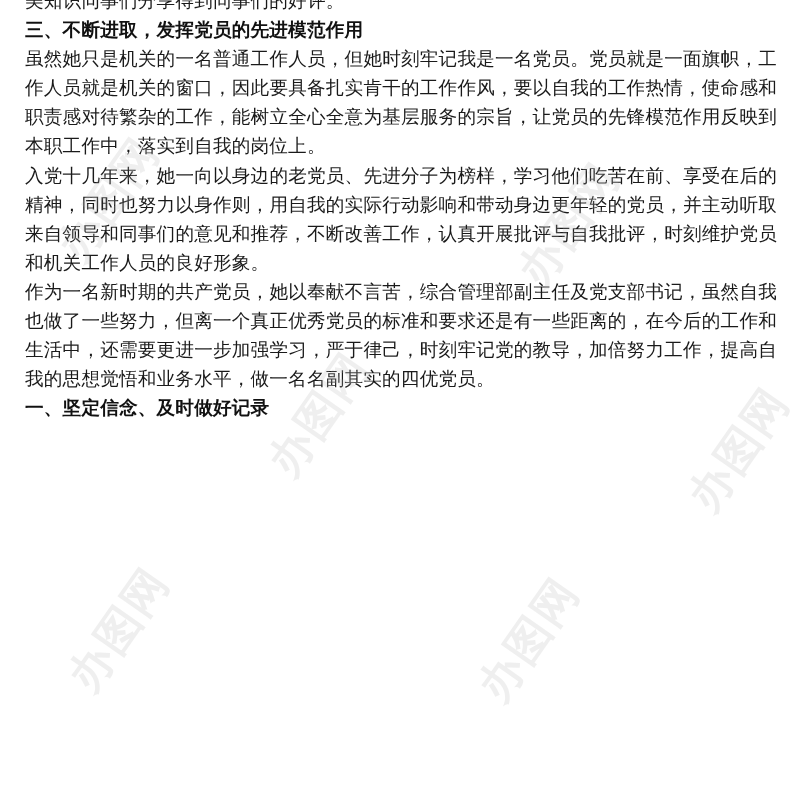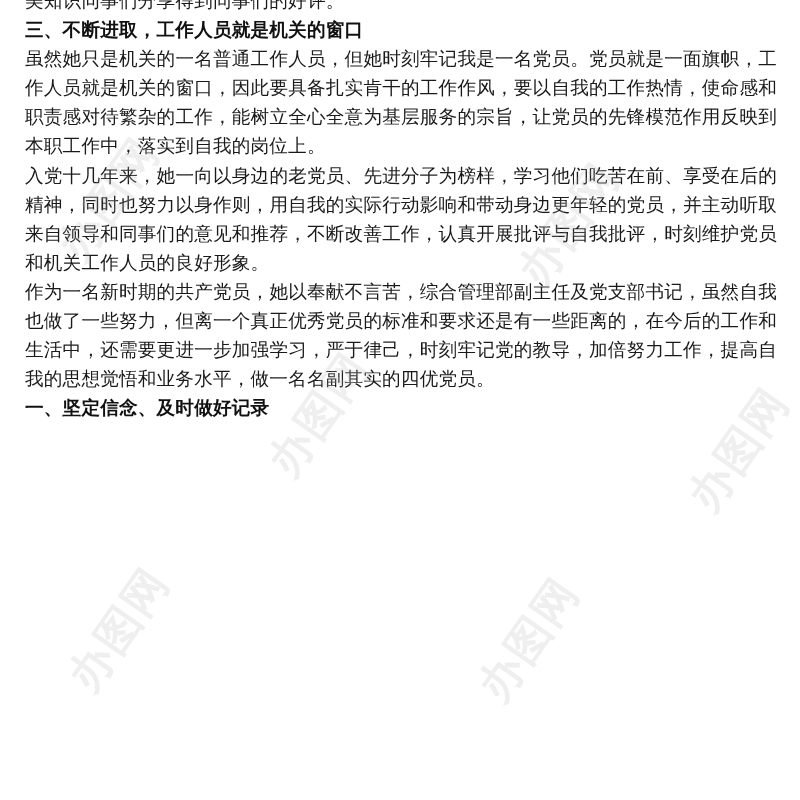--- a/index.html
+++ b/index.html
@@ -46,21 +46,21 @@
       pointer-events: none;
       white-space: nowrap;
       letter-spacing: 2px;
     }
   </style>
 </head>
 <body>
 
 <div class="page">
   <p class="para">美知识同事们分享得到同事们的好评。</p>
-  <p class="heading">三、不断进取，工作人员就是机关的窗口</p>
+  <p class="heading">三、不断进取，发挥党员的先进模范作用</p>
   <p class="para">虽然她只是机关的一名普通工作人员，但她时刻牢记我是一名党员。党员就是一面旗帜，工作人员就是机关的窗口，因此要具备扎实肯干的工作作风，要以自我的工作热情，使命感和职责感对待繁杂的工作，能树立全心全意为基层服务的宗旨，让党员的先锋模范作用反映到本职工作中，落实到自我的岗位上。</p>
   <p class="para">入党十几年来，她一向以身边的老党员、先进分子为榜样，学习他们吃苦在前、享受在后的精神，同时也努力以身作则，用自我的实际行动影响和带动身边更年轻的党员，并主动听取来自领导和同事们的意见和推荐，不断改善工作，认真开展批评与自我批评，时刻维护党员和机关工作人员的良好形象。</p>
   <p class="para">作为一名新时期的共产党员，她以奉献不言苦，综合管理部副主任及党支部书记，虽然自我也做了一些努力，但离一个真正优秀党员的标准和要求还是有一些距离的，在今后的工作和生活中，还需要更进一步加强学习，严于律己，时刻牢记党的教导，加倍努力工作，提高自我的思想觉悟和业务水平，做一名名副其实的四优党员。</p>
   <p class="heading">一、坚定信念、及时做好记录</p>
 
 </div>
 
 <div class="watermark" style="left:500px; top:195px;">办图网</div>
 <div class="watermark" style="left:40px; top:170px;">办图网</div>
 <div class="watermark" style="left:250px; top:385px;">办图网</div>

